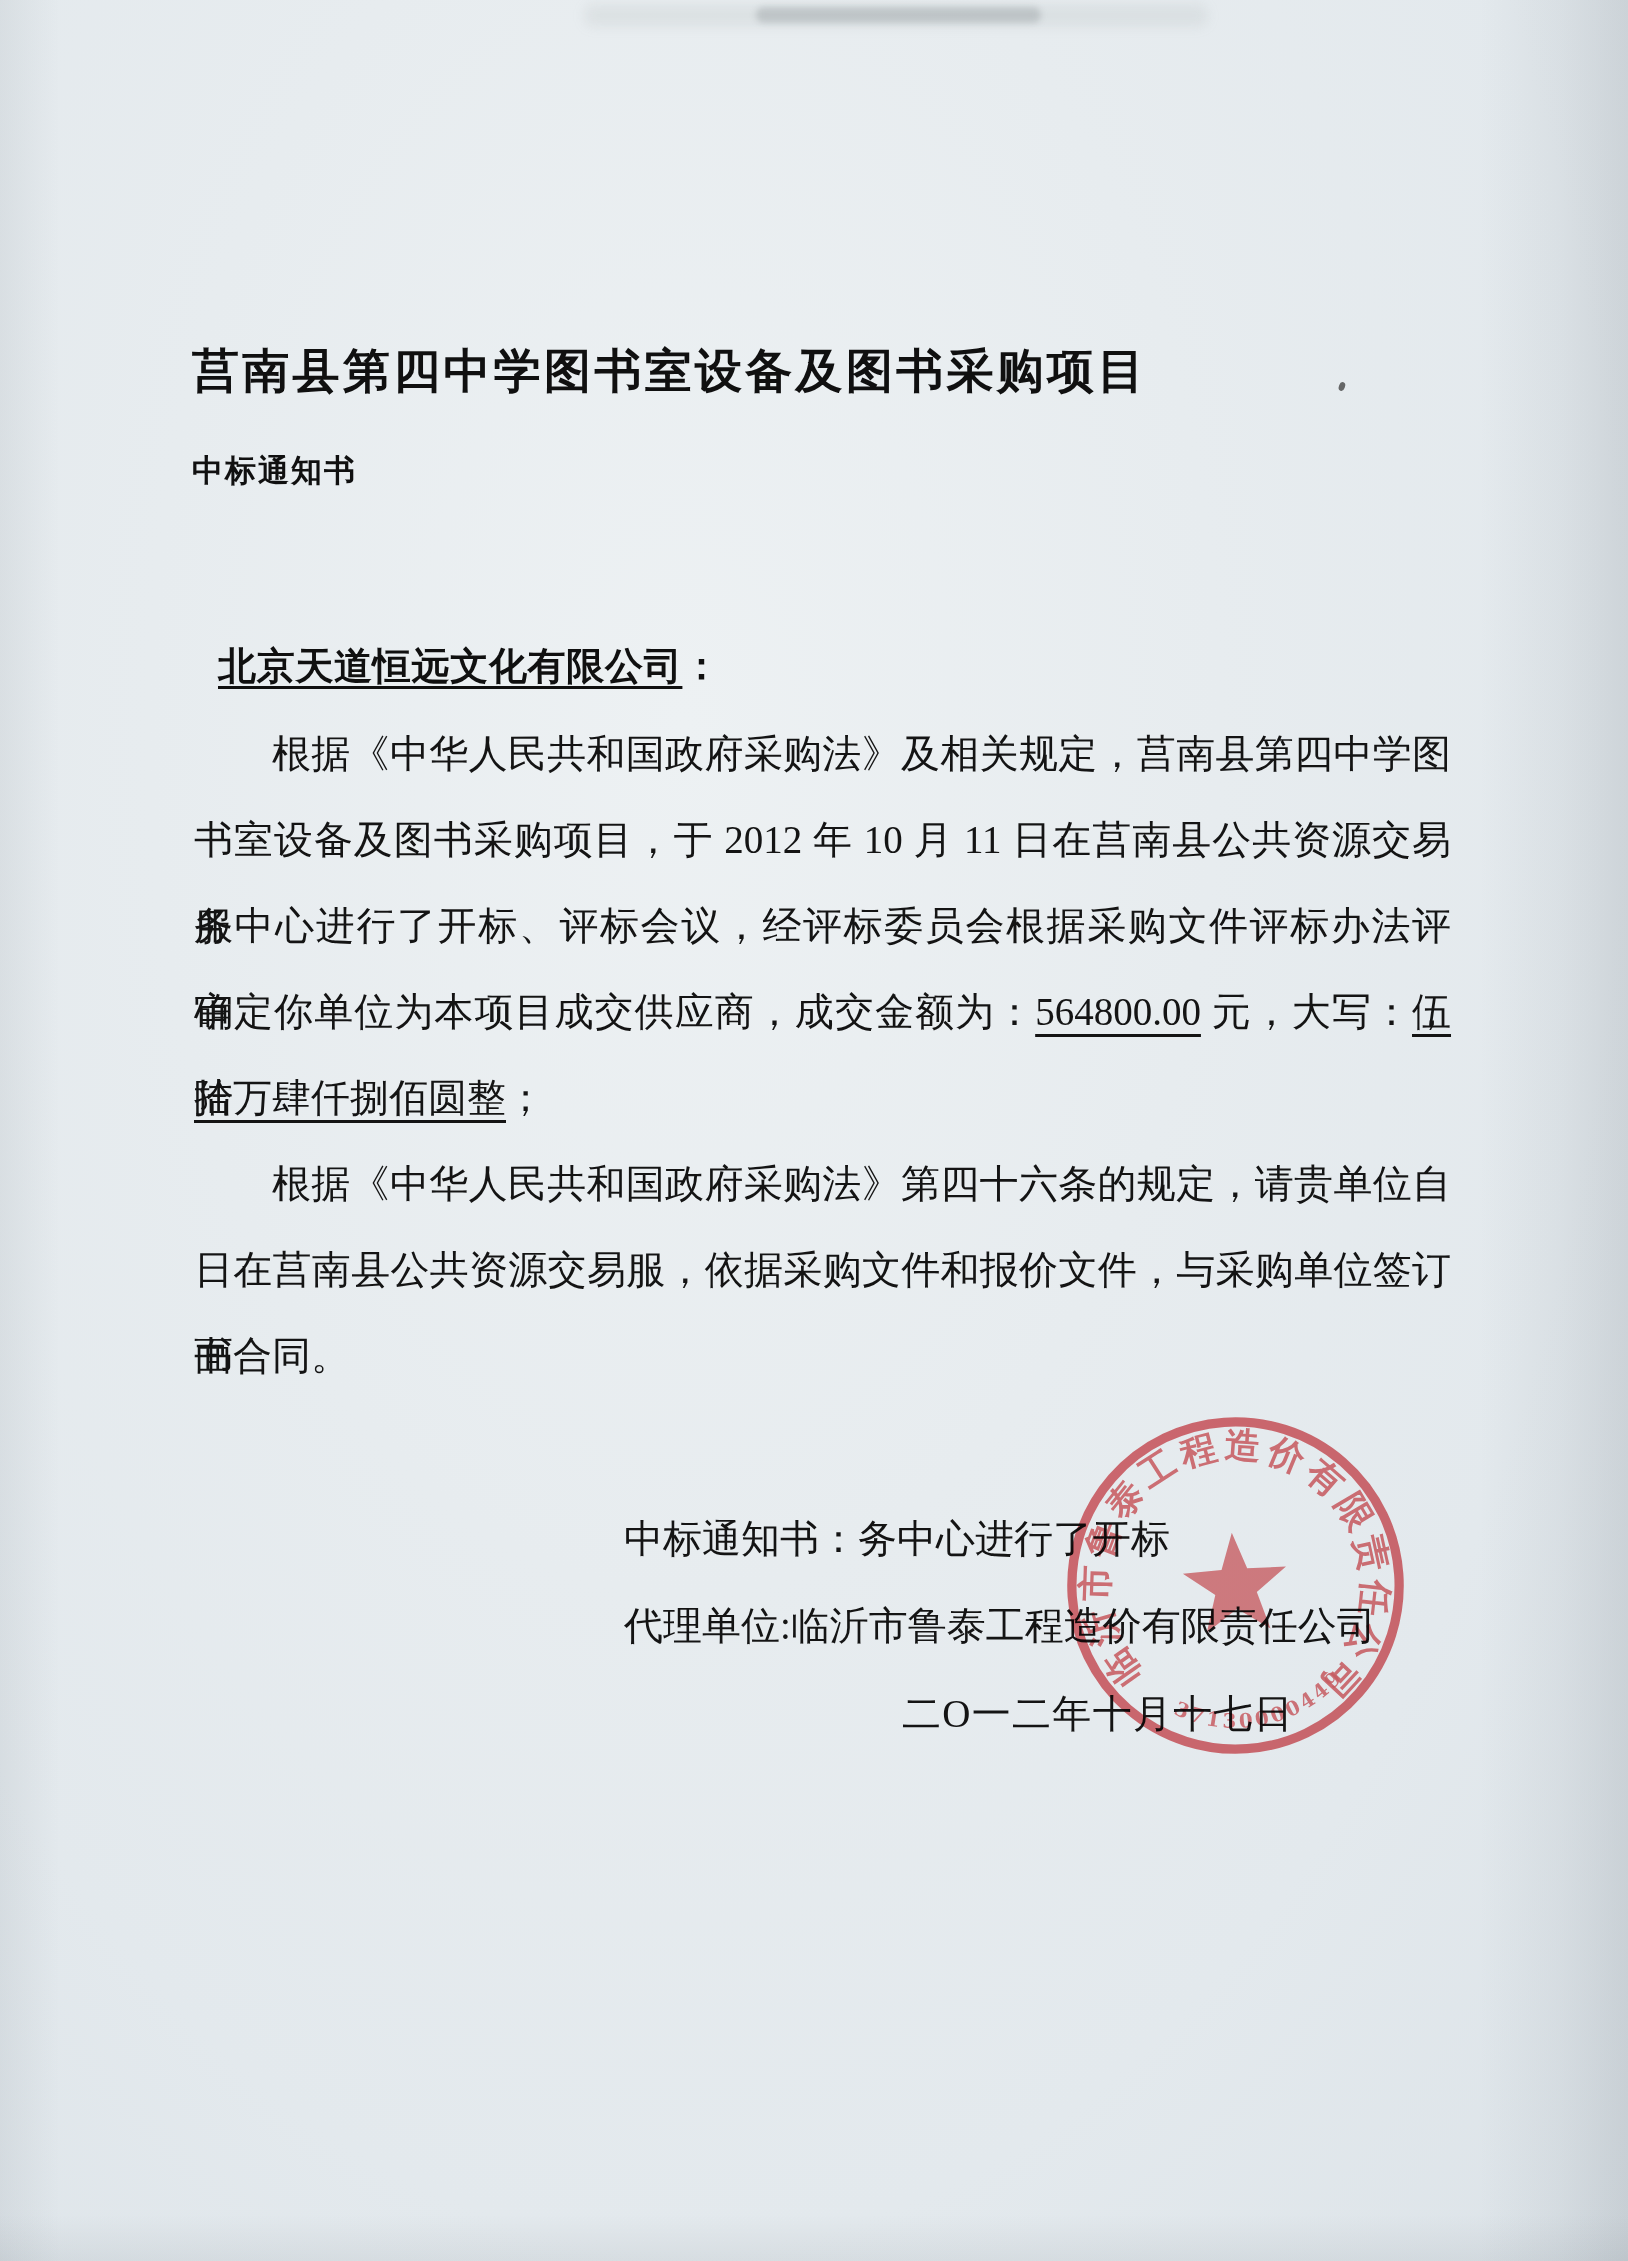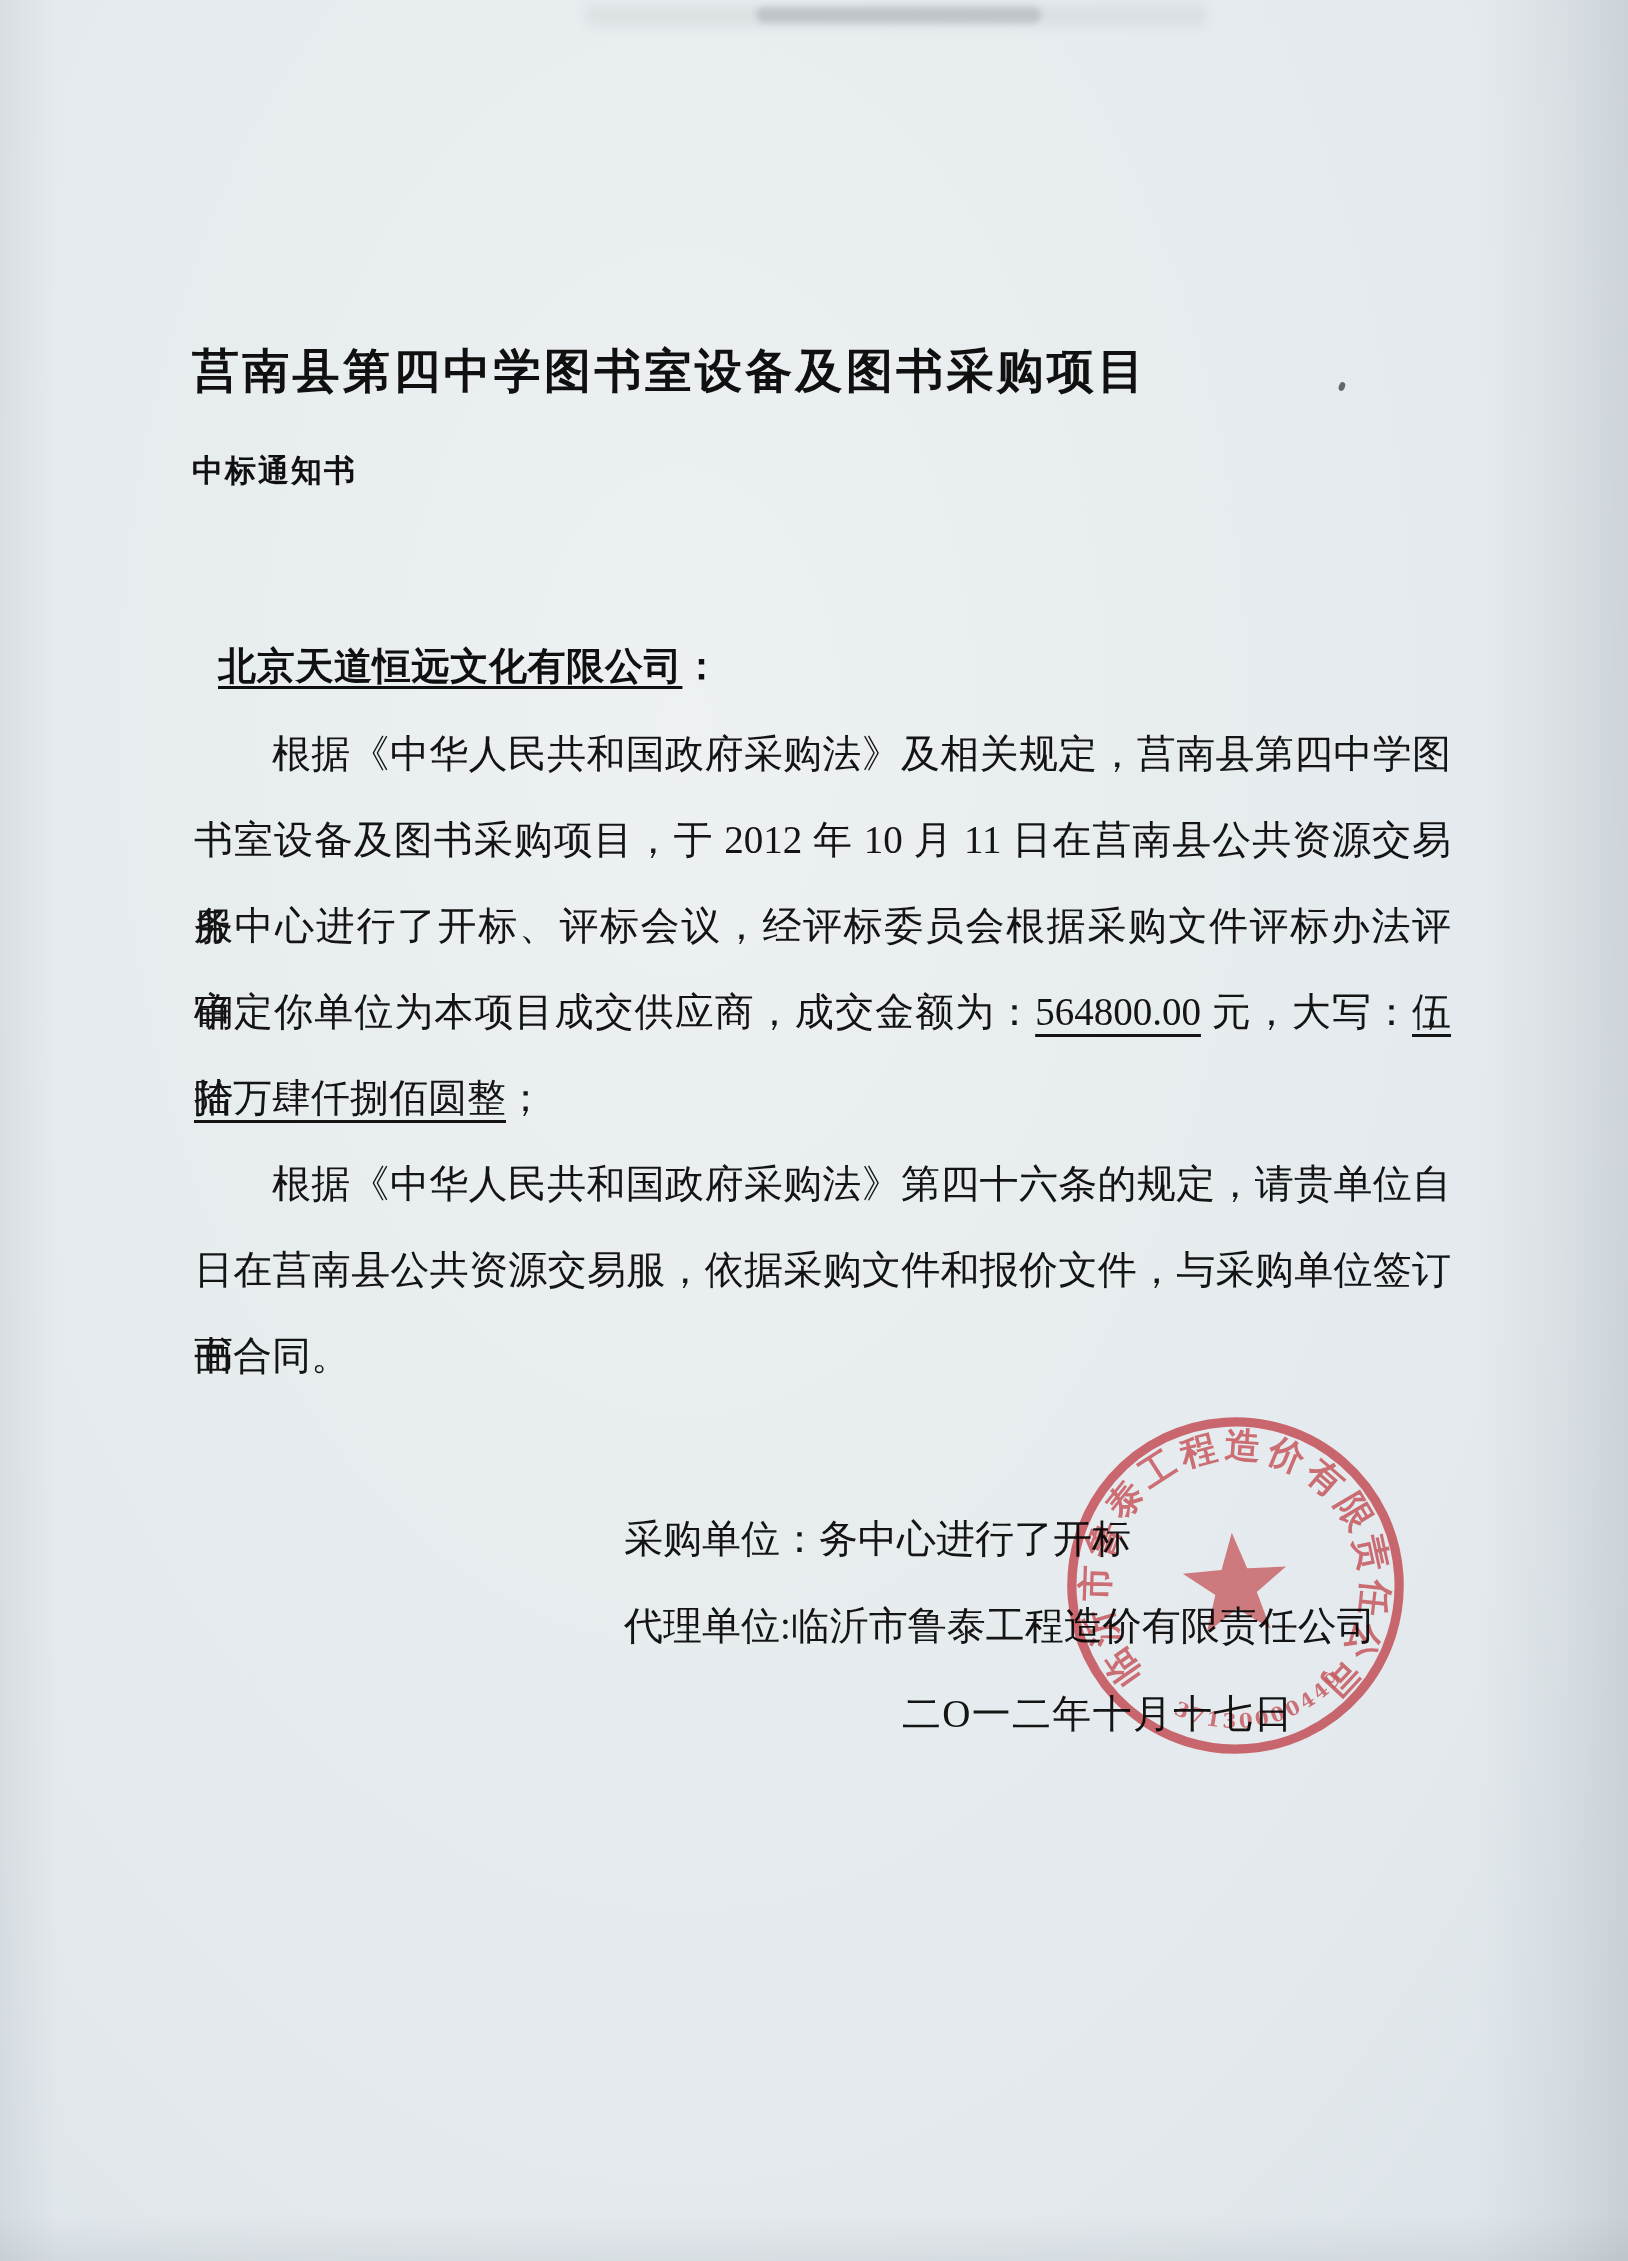--- a/index.html
+++ b/index.html
@@ -108,21 +108,21 @@
     <div class="line full indent">根据《中华人民共和国政府采购法》及相关规定，莒南县第四中学图</div>
     <div class="line full">书室设备及图书采购项目，于 2012 年 10 月 11 日在莒南县公共资源交易服</div>
     <div class="line full">务中心进行了开标、评标会议，经评标委员会根据采购文件评标办法评审，</div>
     <div class="line full"><span>确定你单位为本项目成交供应商，成交金额为：</span><span class="u">564800.00</span><span> 元，大写：</span><span class="u">伍拾</span></div>
     <div class="line"><span class="u">陆万肆仟捌佰圆整</span><span>；</span></div>
     <div class="line full indent">根据《中华人民共和国政府采购法》第四十六条的规定，请贵单位自</div>
     <div class="line full">日在莒南县公共资源交易服，依据采购文件和报价文件，与采购单位签订书</div>
     <div class="line">面合同。</div>
   </div>
 
-  <div class="sig sig-purchaser"><span>采购单位：</span><span>务中心进行了开标</span></div>
+  <div class="sig sig-purchaser"><span>中标通知书：</span><span>务中心进行了开标</span></div>
 
   <div class="sig sig-agent"><span>代理单位:</span><span>临沂市鲁泰工程造价有限责任公司</span></div>
 
   <div class="sig sig-date">二O一二年十月十七日</div>
 
   <svg class="stamp" viewBox="0 0 560 560" xmlns="http://www.w3.org/2000/svg">
     <defs>
       <path id="seal-text-arc" d="M 132.2 404.1 A 193 193 0 1 1 376.5 447.1" fill="none"></path>
       <path id="seal-code-arc" d="M 172.5 466.2 A 215 215 0 0 0 432.0 432.0" fill="none"></path>
     </defs>

